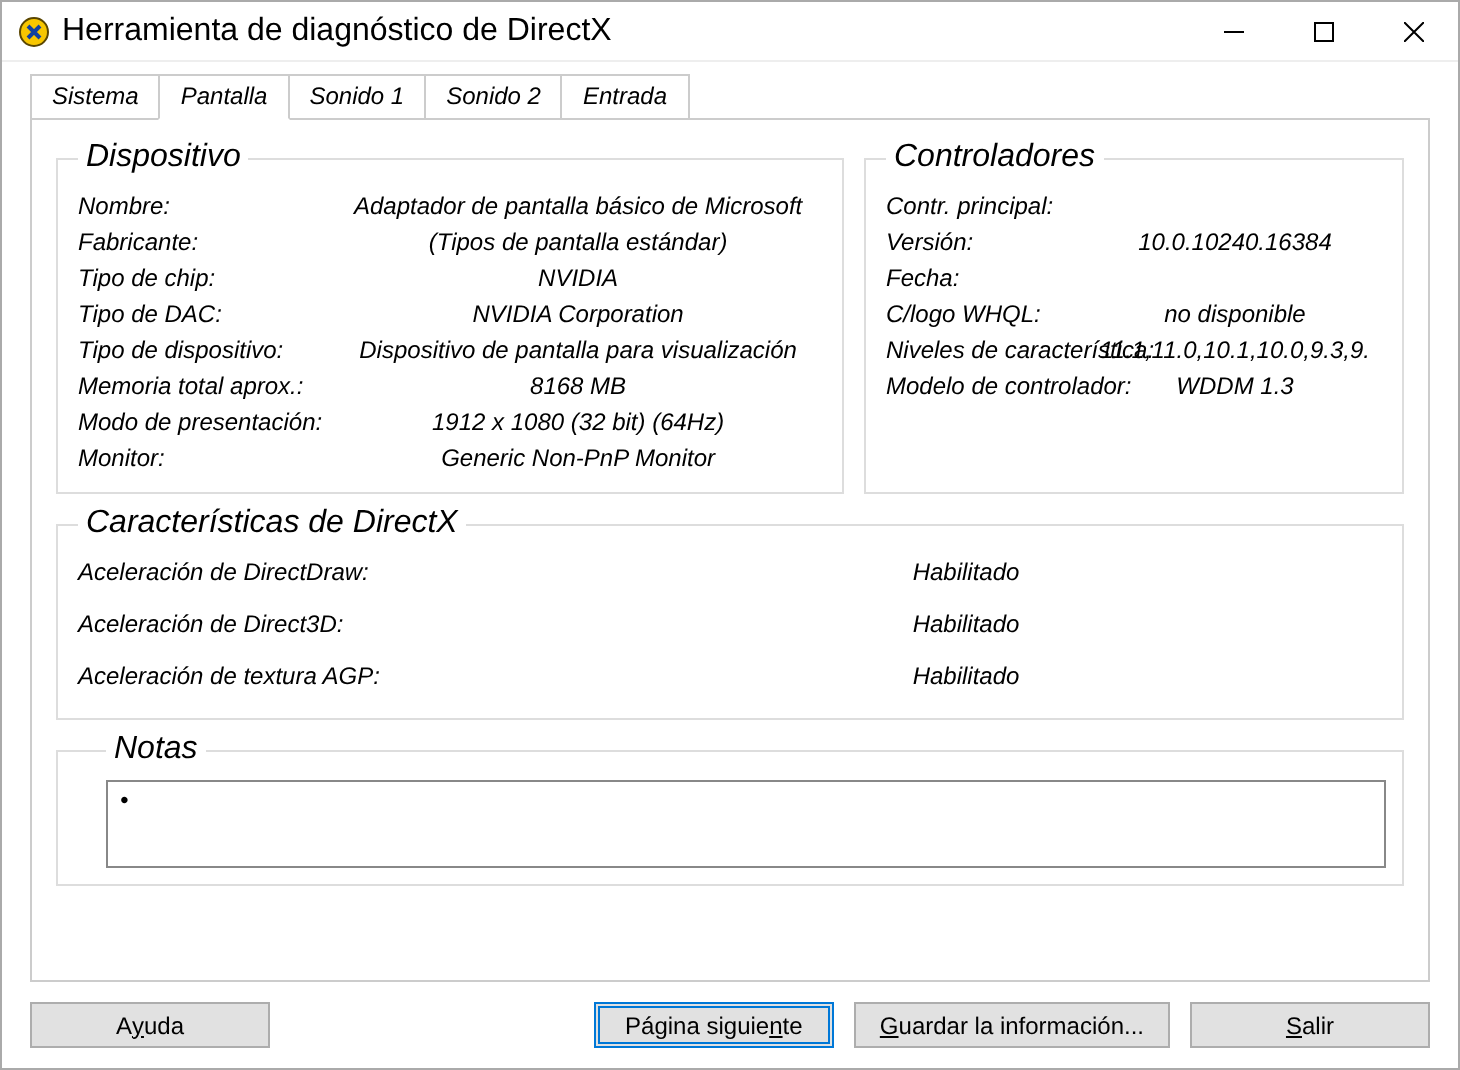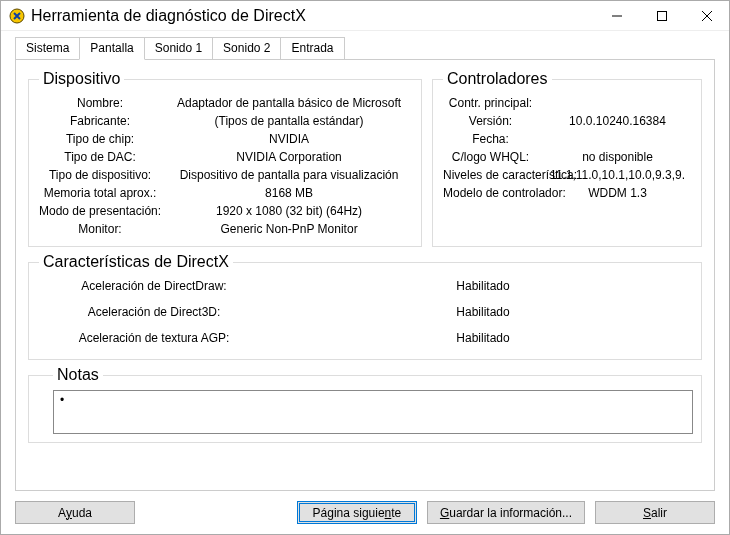--- a/index.html
+++ b/index.html
@@ -41,20 +41,21 @@
   font-family: "Segoe UI Symbol", sans-serif;
   font-size: 10px;
   cursor: pointer;
 }
 
 .content {
   flex: 1;
   padding: 6px 14px 10px 14px;
   display: flex;
   flex-direction: column;
+  font-style: italic;
 }
 
 .tabs {
   display: flex;
   position: relative;
   z-index: 2;
 }
 .tab {
   padding: 3px 10px 4px 10px;
   border: 1px solid #ccc;
@@ -101,21 +102,21 @@
 }
 
 .kv-grid {
   display: grid;
   grid-template-columns: auto 1fr;
   column-gap: 6px;
   row-gap: 4px;
   font-size: 12px;
 }
 .kv-label {
-  text-align: center;
+  text-align: left;
   color: #000;
   white-space: nowrap;
 }
 .kv-value {
   text-align: center;
   color: #000;
   white-space: nowrap;
   overflow: hidden;
 }
 
@@ -221,21 +222,21 @@
             <div class="kv-value">(Tipos de pantalla estándar)</div>
             <div class="kv-label">Tipo de chip:</div>
             <div class="kv-value">NVIDIA</div>
             <div class="kv-label">Tipo de DAC:</div>
             <div class="kv-value">NVIDIA Corporation</div>
             <div class="kv-label">Tipo de dispositivo:</div>
             <div class="kv-value">Dispositivo de pantalla para visualización</div>
             <div class="kv-label">Memoria total aprox.:</div>
             <div class="kv-value">8168 MB</div>
             <div class="kv-label">Modo de presentación:</div>
-            <div class="kv-value">1920 x 1080 (32 bit) (64Hz)</div>
+            <div class="kv-value">1912 x 1080 (32 bit) (64Hz)</div>
             <div class="kv-label">Monitor:</div>
             <div class="kv-value">Generic Non-PnP Monitor</div>
           </div>
         </fieldset>
 
         <fieldset class="drivers-fieldset">
           <legend>Controladores</legend>
           <div class="kv-grid" style="grid-template-columns: 95px 1fr;">
             <div class="kv-label">Contr. principal:</div>
             <div class="kv-value"></div>

